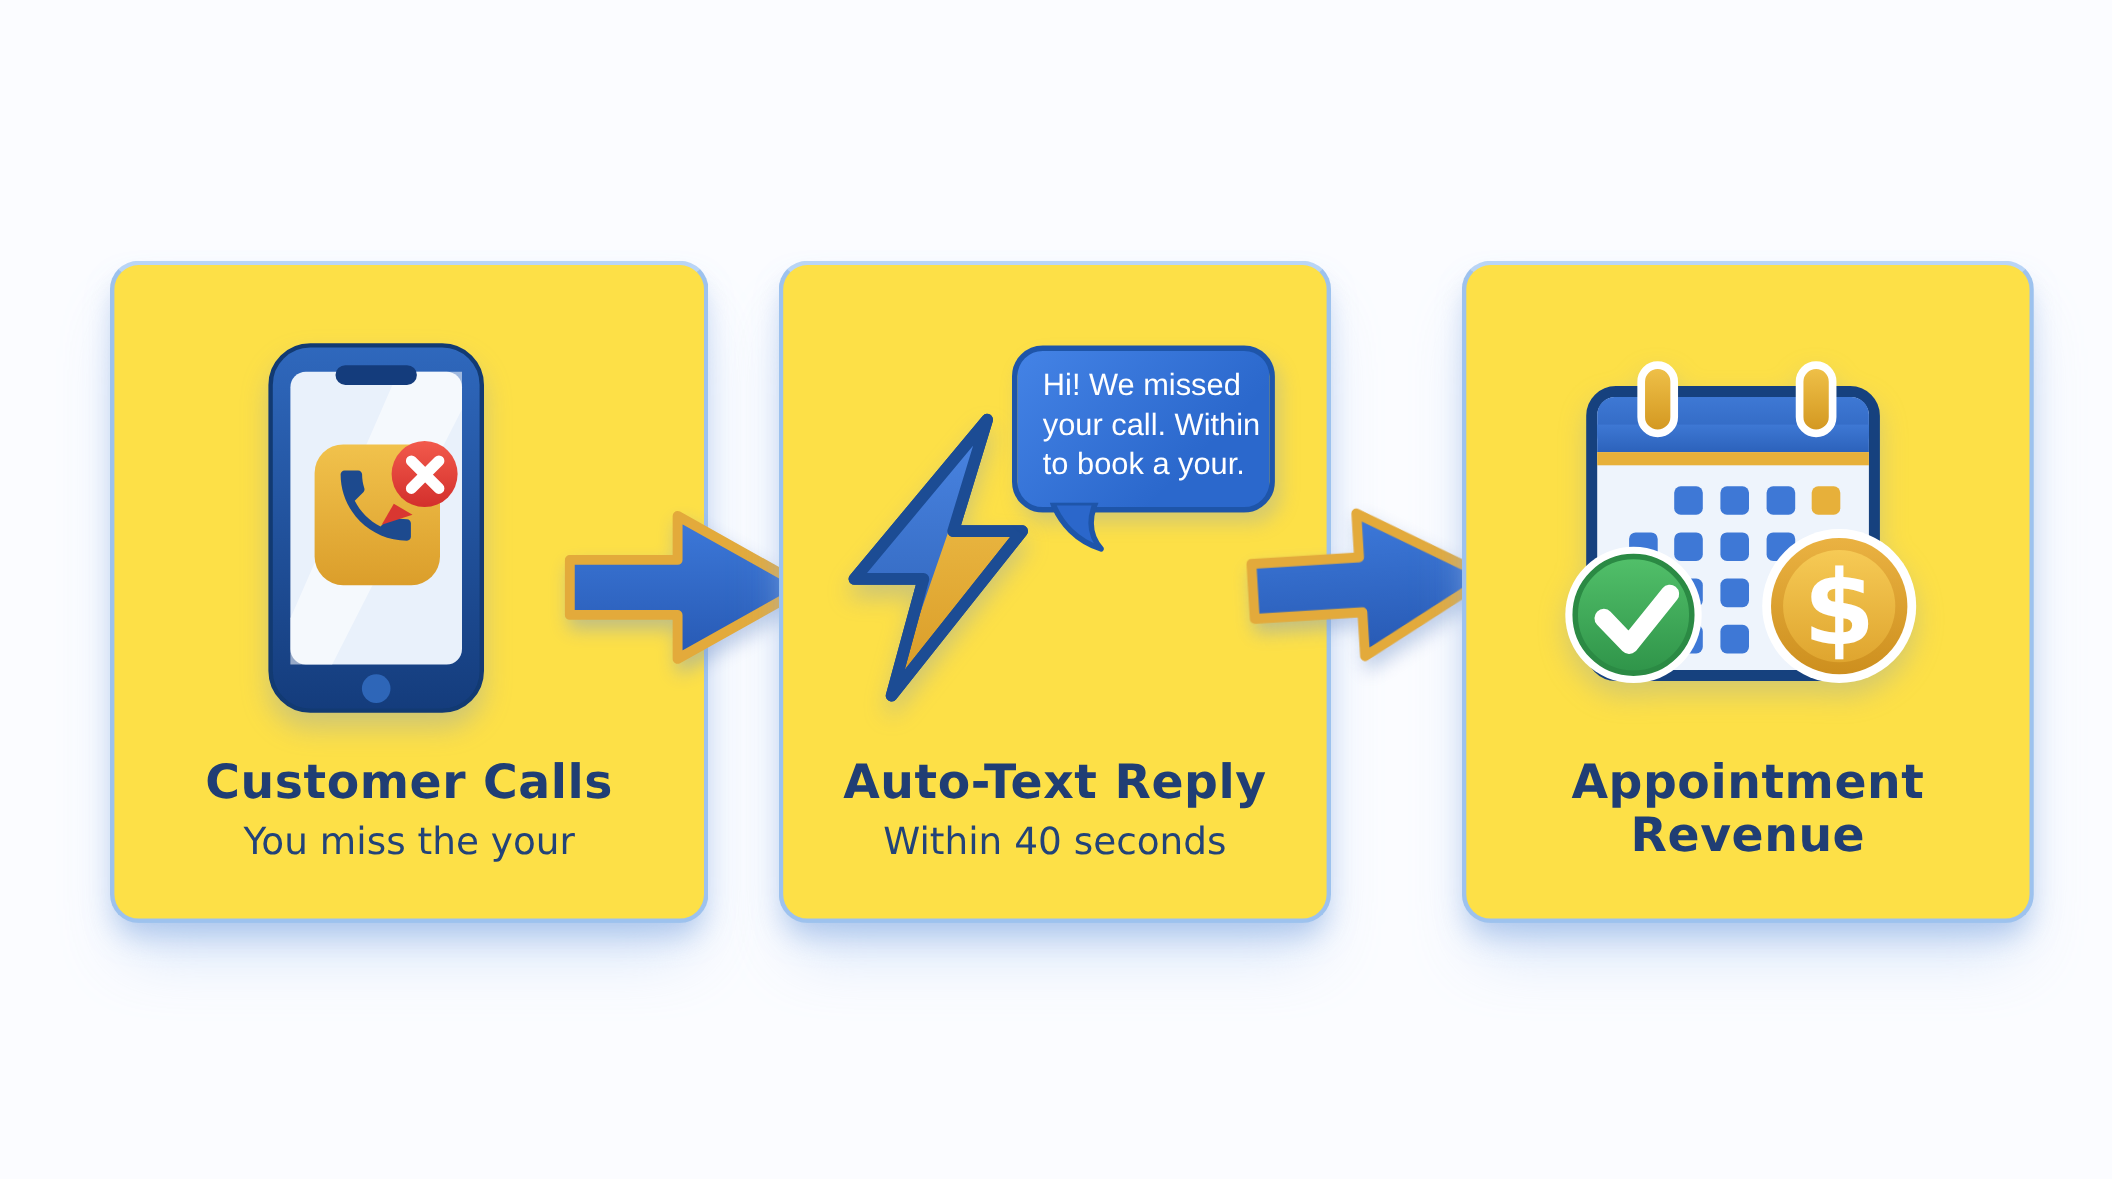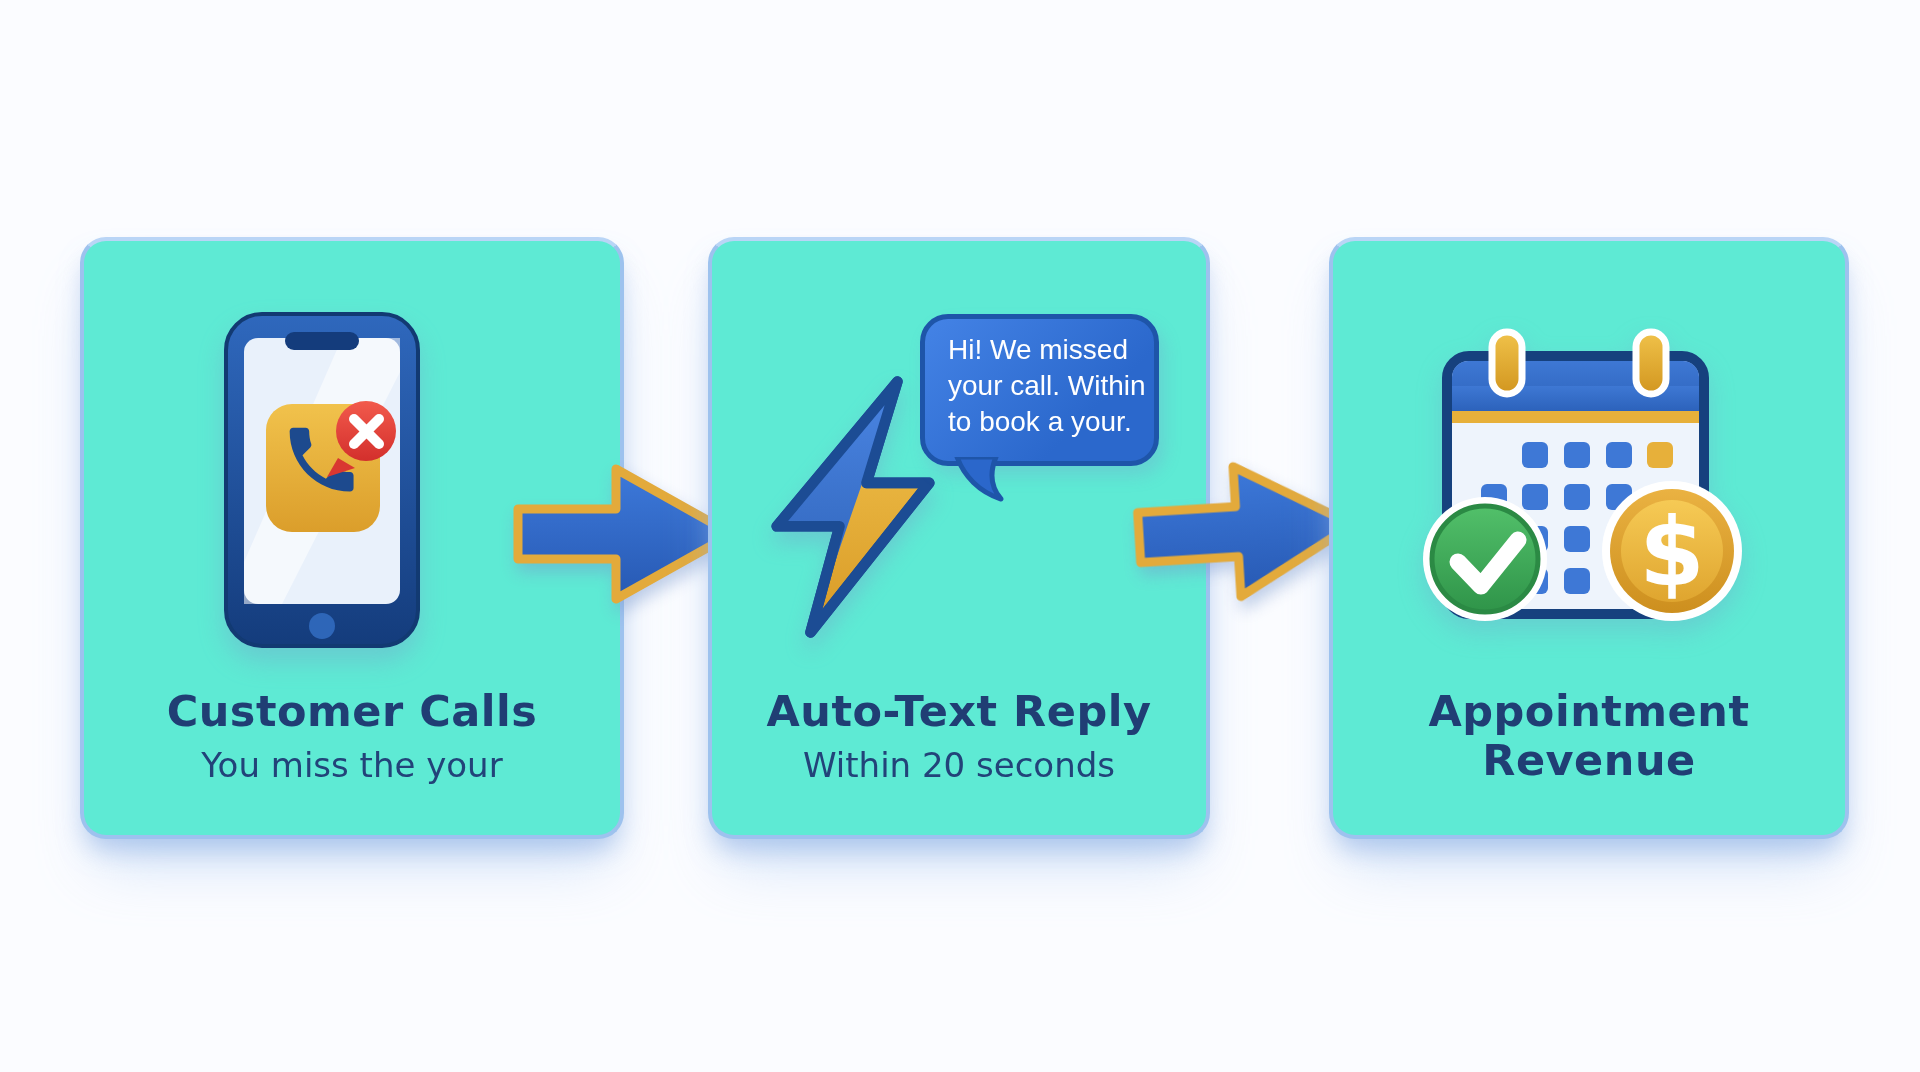--- a/index.html
+++ b/index.html
@@ -4,28 +4,28 @@
 <style>
   * { margin:0; padding:0; box-sizing:border-box; }
   html,body { width:1920px; height:1072px; overflow:hidden; }
   body { background:#fbfcff; font-family:"DejaVu Sans", sans-serif; }
 
   .stage { position:absolute; left:0; top:0; width:1920px; height:1072px; }
 
   
   .card {
     position:absolute; top:237px; height:602px;
-    background:#5eead4;
+    background:#fde047;
     border:4px solid #9dc2ee;
     border-top-color:#b9d5f6;
     border-radius:26px;
     box-shadow:0 16px 26px -6px rgba(139,174,226,.60),
                0 40px 60px -18px rgba(160,196,240,.45);
   }
-  #card-1 { left:80px;  width:544px; }
+  #card-1 { left:100px;  width:544px; }
   #card-2 { left:708px; width:502px; }
   #card-3 { left:1329px; width:520px; }
 
   .label { position:absolute; left:0; right:0; top:446px; text-align:center; }
   .label h2 { font:700 43px/1.15 "DejaVu Sans", sans-serif; color:#203e74; letter-spacing:.5px; }
   .label p  { font:400 34px/1.2 "DejaVu Sans", sans-serif; color:#224379; margin-top:9px; }
 
   
   .phone-svg    { position:absolute; left:138px; top:69px;  width:200px; height:340px;
                   filter:drop-shadow(0 14px 12px rgba(120,150,200,.35)); }
@@ -127,21 +127,21 @@
       <span class="line">Hi! We missed</span>
       <span class="line">your call. Within</span>
       <span class="line">to book a your.</span>
       <svg class="bubble-tail" viewBox="0 0 72 46">
         <path d="M8 0 C15 19 30 35 52 42 C40 28 42 12 47 0 Z" fill="#2b67cb" stroke="#1e55a9" stroke-width="5" stroke-linejoin="round"></path>
       </svg>
     </div>
 
     <div class="label">
       <h2>Auto-Text Reply</h2>
-      <p>Within 20 seconds</p>
+      <p>Within 40 seconds</p>
     </div>
   </section>
 
   <svg class="arrow" id="arrow-2" viewBox="0 0 226 144">
     <path d="M5 47 H103 V7 L219 72 L103 137 V97 H5 Z" fill="url(#arrowGrad)" stroke="#e3aa3b" stroke-width="9" stroke-linejoin="round"></path>
   </svg>
 
   <section class="card" id="card-3">
     <svg class="calendar-svg" viewBox="0 0 335 305">
       <defs>

